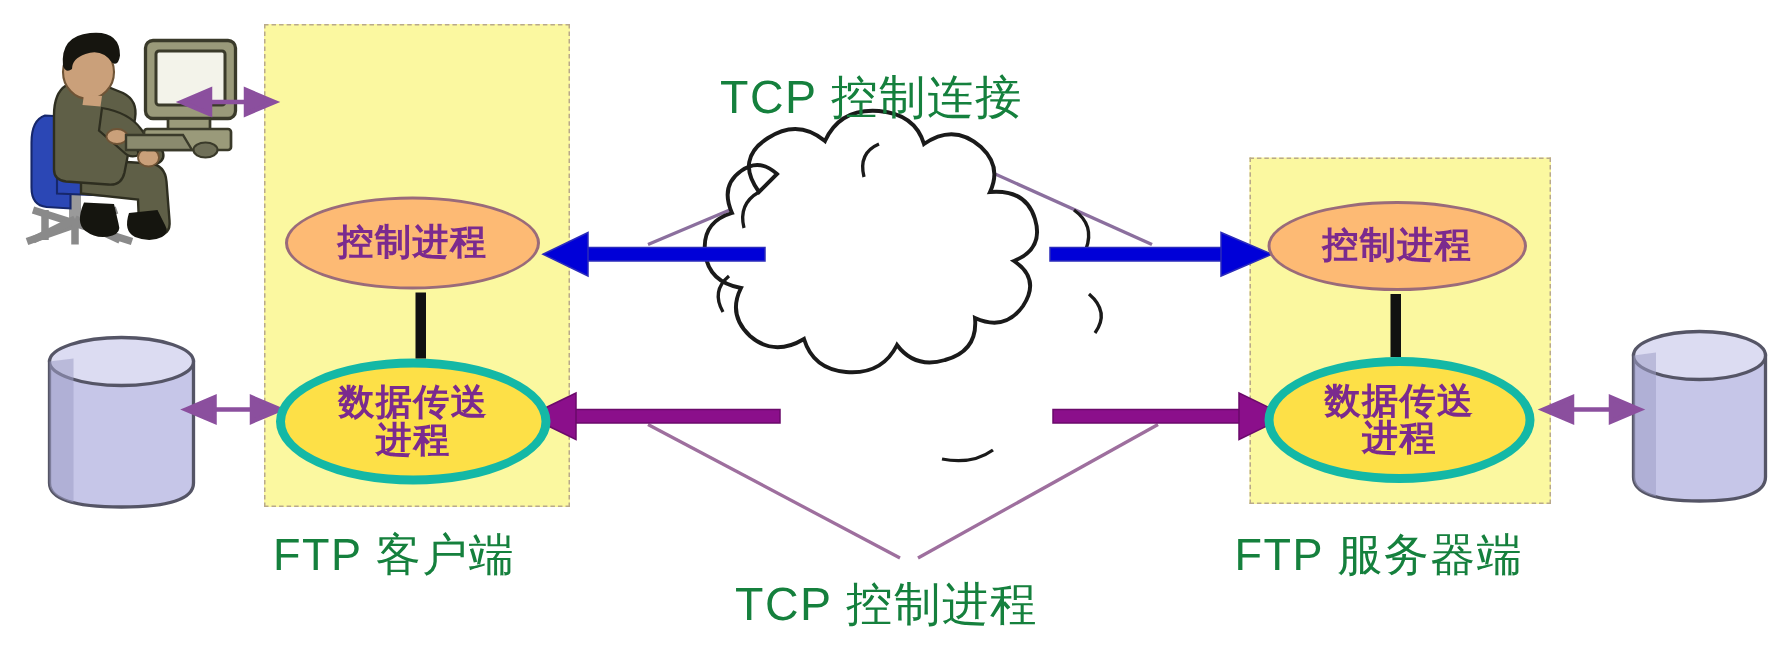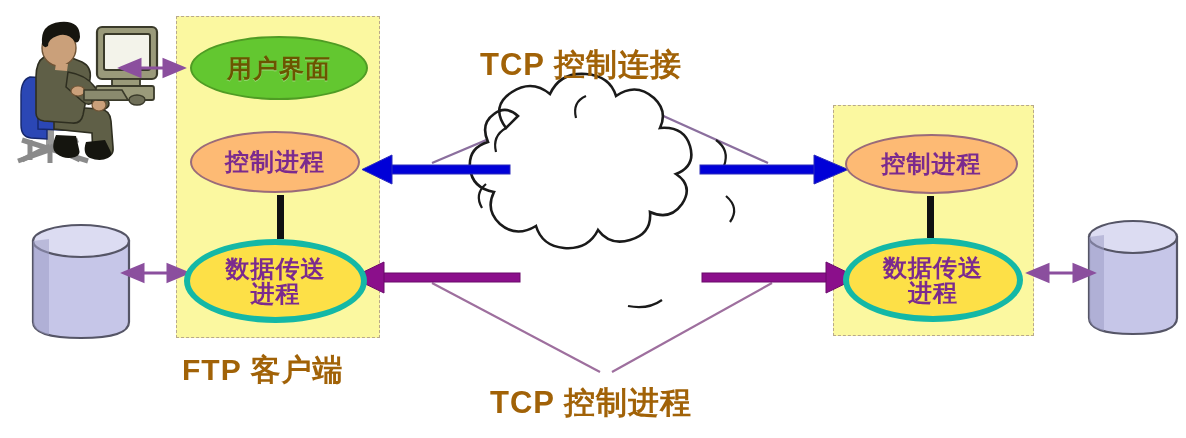--- a/index.html
+++ b/index.html
@@ -66,22 +66,22 @@
   .vlink{
     position:absolute;
     background:#111111;
     width:7px;
   }
   #client-vlink{ left:277px; top:195px; height:44px; }
   #server-vlink{ left:927px; top:196px; height:42px; }
 
   .caption{
     position:absolute;
-    color:#a16207;
-    font-weight:bold;
+    color:#15803d;
+    font-weight:normal;
     white-space:nowrap;
     letter-spacing:1px;
     text-align:center;
   }
   #cap-client { left:182px; top:350px;  font-size:30px; }
   #cap-server { left:823px; top:350px;  font-size:30px; }
   #cap-top    { left:480px; top:44px;   font-size:31px; }
   #cap-bottom { left:490px; top:382px;  font-size:31px; }
   #cap-cloud  { left:548px; top:170px;  font-size:37px; letter-spacing:2px; }
 </style>
@@ -211,37 +211,37 @@
       <line x1="131" y1="273" x2="180" y2="273"></line>
       <path d="M124 273 L143 265 L143 281 Z"></path>
       <path d="M187 273 L168 265 L168 281 Z"></path>
 
       <line x1="1036" y1="273" x2="1086" y2="273"></line>
       <path d="M1029 273 L1048 265 L1048 281 Z"></path>
       <path d="M1093 273 L1074 265 L1074 281 Z"></path>
     </g>
   </svg>
 
-  <div class="node ui" id="client-ui">用户界面</div>
 
   <div class="node ctrl" id="client-ctrl">控制进程</div>
 
   <div class="node data" id="client-data">数据传送
 进程</div>
 
   <div class="vlink" id="client-vlink"></div>
 
   <div class="node ctrl" id="server-ctrl">控制进程</div>
 
   <div class="node data" id="server-data">数据传送
 进程</div>
 
   <div class="vlink" id="server-vlink"></div>
 
   <div class="caption" id="cap-client">FTP 客户端</div>
 
+  <div class="caption" id="cap-server">FTP 服务器端</div>
 
   <div class="caption" id="cap-top">TCP 控制连接</div>
 
   <div class="caption" id="cap-bottom">TCP 控制进程</div>
 
 
 </div>
 
 </body></html>

